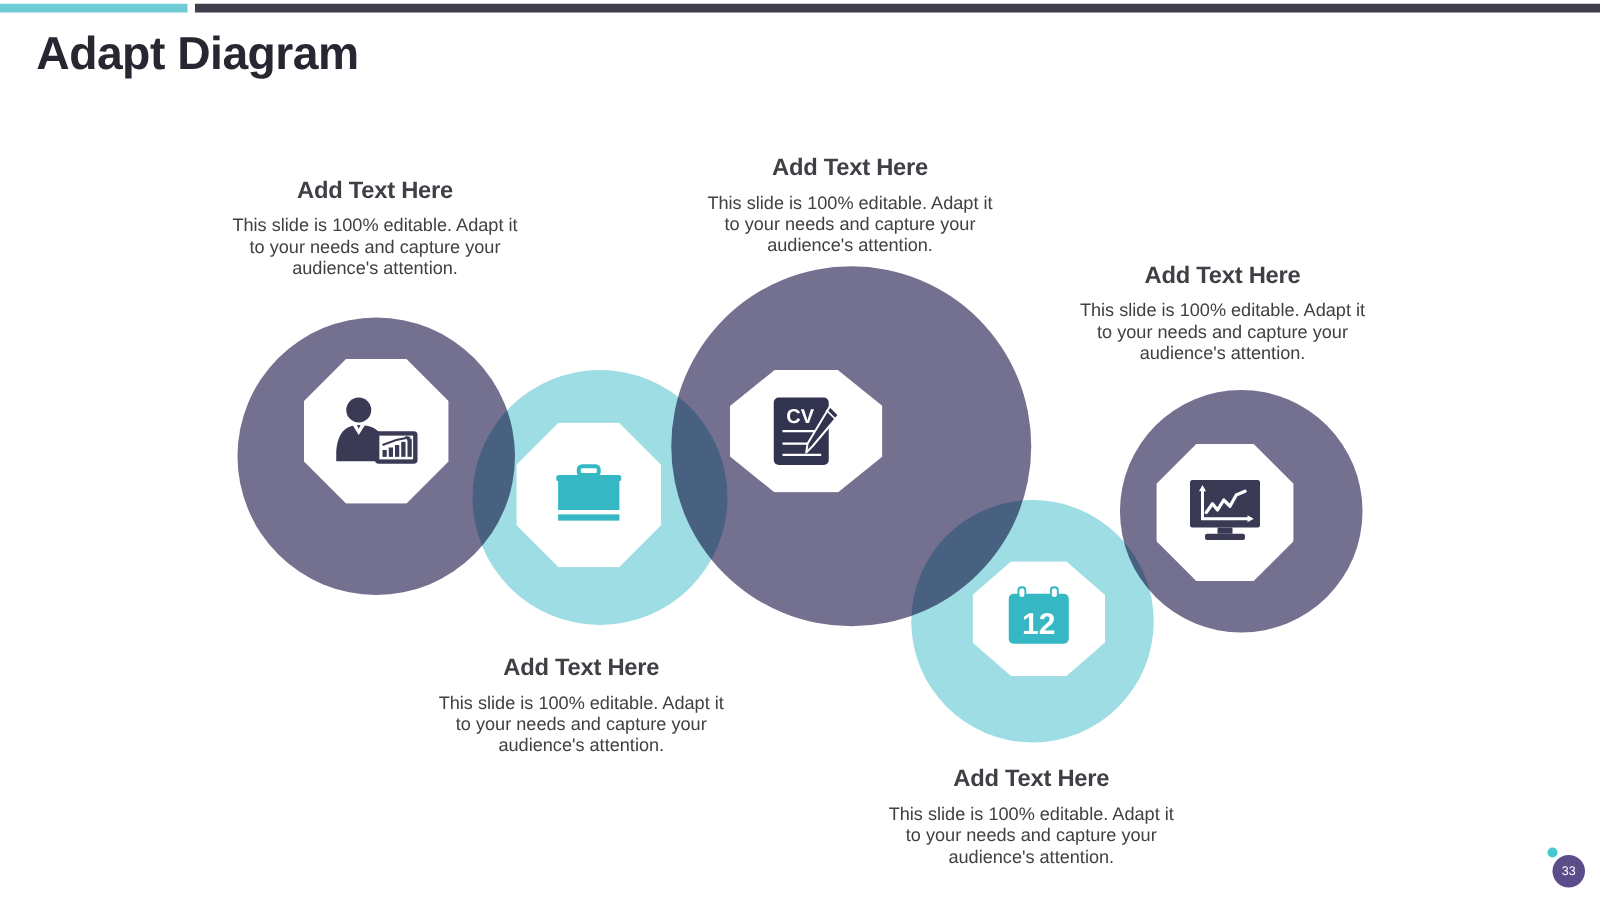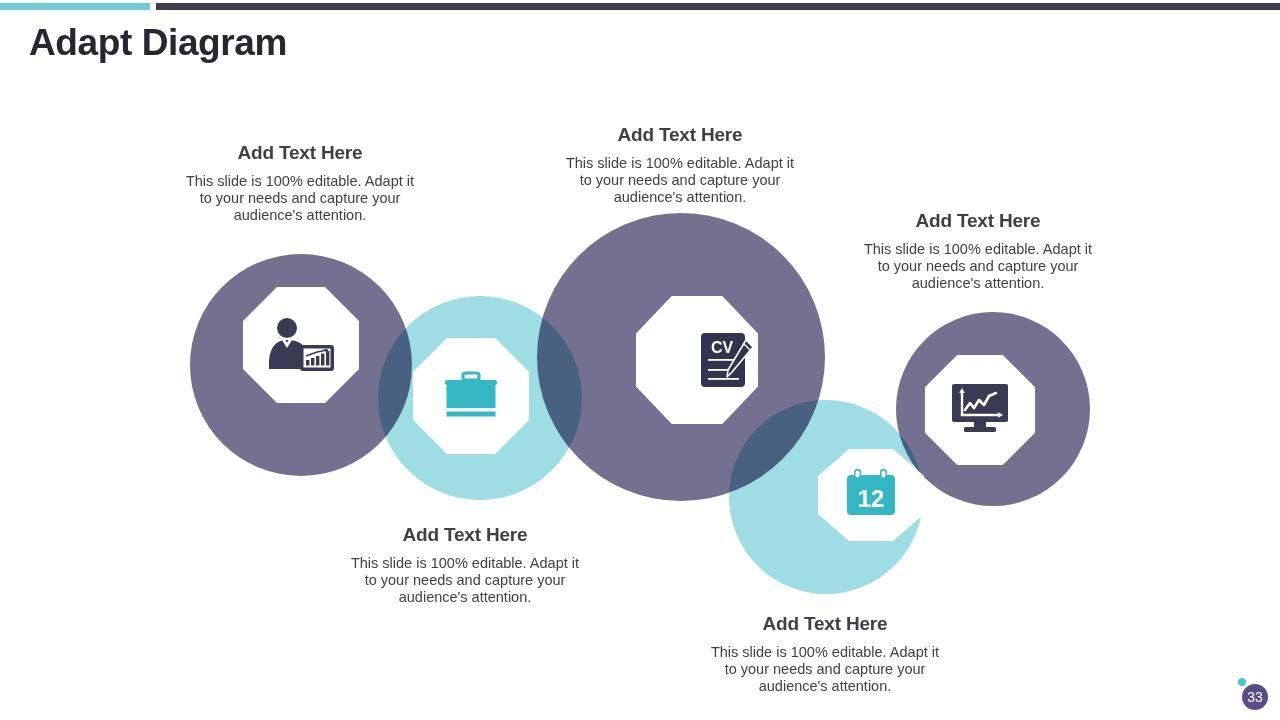--- a/index.html
+++ b/index.html
@@ -98,21 +98,21 @@
     border-radius: 50%;
     background: #45c9cf;
   }
   .badge-circle {
     position: absolute;
     left: 8px; top: 6px;
     width: 26px; height: 26px;
     border-radius: 50%;
     background: #5b4c8a;
     color: #ffffff;
-    font-size: 14px;
+    font-size: 10px;
     display: flex;
     align-items: center;
     justify-content: center;
   }
 </style>
 </head>
 <body>
 
 <div class="topbar-teal"></div>
 <div class="topbar-dark"></div>
@@ -155,35 +155,35 @@
       <svg width="62" height="52" viewBox="0 0 62 52">
         <rect x="23" y="3" width="16" height="7" rx="2.5" fill="none" stroke="#35b7c4" stroke-width="3.2"></rect>
         <rect x="5" y="10" width="52" height="5" rx="2" fill="#35b7c4"></rect>
         <rect x="6.5" y="14" width="49" height="24" fill="#35b7c4"></rect>
         <rect x="6.5" y="38.5" width="49" height="2.6" fill="#ffffff"></rect>
         <rect x="6.5" y="41.5" width="49" height="5" fill="#35b7c4"></rect>
       </svg>
     </span>
   </div>
 
-  <div class="octagon" style="left:636px; top:296px; width:122px; height:128px;justify-content:flex-end;">
+  <div class="octagon" style="left:584px; top:296px; width:122px; height:98px;">
     <span>
       <svg width="62" height="64" viewBox="0 0 62 64">
         <rect x="5" y="5" width="44" height="54" rx="4" fill="#32334f"></rect>
         <text x="15" y="25" font-family="'Liberation Sans',sans-serif" font-size="16" font-weight="bold" fill="#ffffff">CV</text>
         <rect x="12" y="31" width="28" height="1.8" fill="#ffffff"></rect>
         <rect x="12" y="41" width="23" height="1.8" fill="#ffffff"></rect>
         <rect x="12" y="50" width="31" height="1.8" fill="#ffffff"></rect>
         <path d="M50 12 L57 19 L36 44 L31 49 L32 42 Z" fill="#32334f" stroke="#ffffff" stroke-width="1.6" stroke-linejoin="round"></path>
         <path d="M47 15 L54 22" stroke="#ffffff" stroke-width="1.4"></path>
       </svg>
     </span>
   </div>
 
-  <div class="octagon" style="left:778px; top:449px; width:106px; height:92px;margin-left:40px;">
+  <div class="octagon" style="left:778px; top:449px; width:106px; height:92px;">
     <span>
       <svg width="58" height="56" viewBox="0 0 58 56">
         <rect x="12" y="2" width="7" height="12" rx="3" fill="#35b7c4"></rect>
         <rect x="38" y="2" width="7" height="12" rx="3" fill="#35b7c4"></rect>
         <rect x="5" y="8" width="48" height="40" rx="4" fill="#35b7c4"></rect>
         <rect x="13.5" y="3.5" width="4" height="7" rx="2" fill="#ffffff"></rect>
         <rect x="39.5" y="3.5" width="4" height="7" rx="2" fill="#ffffff"></rect>
         <text x="29" y="40" text-anchor="middle" font-family="'Liberation Sans',sans-serif" font-size="24" font-weight="bold" fill="#ffffff">12</text>
       </svg>
     </span>

